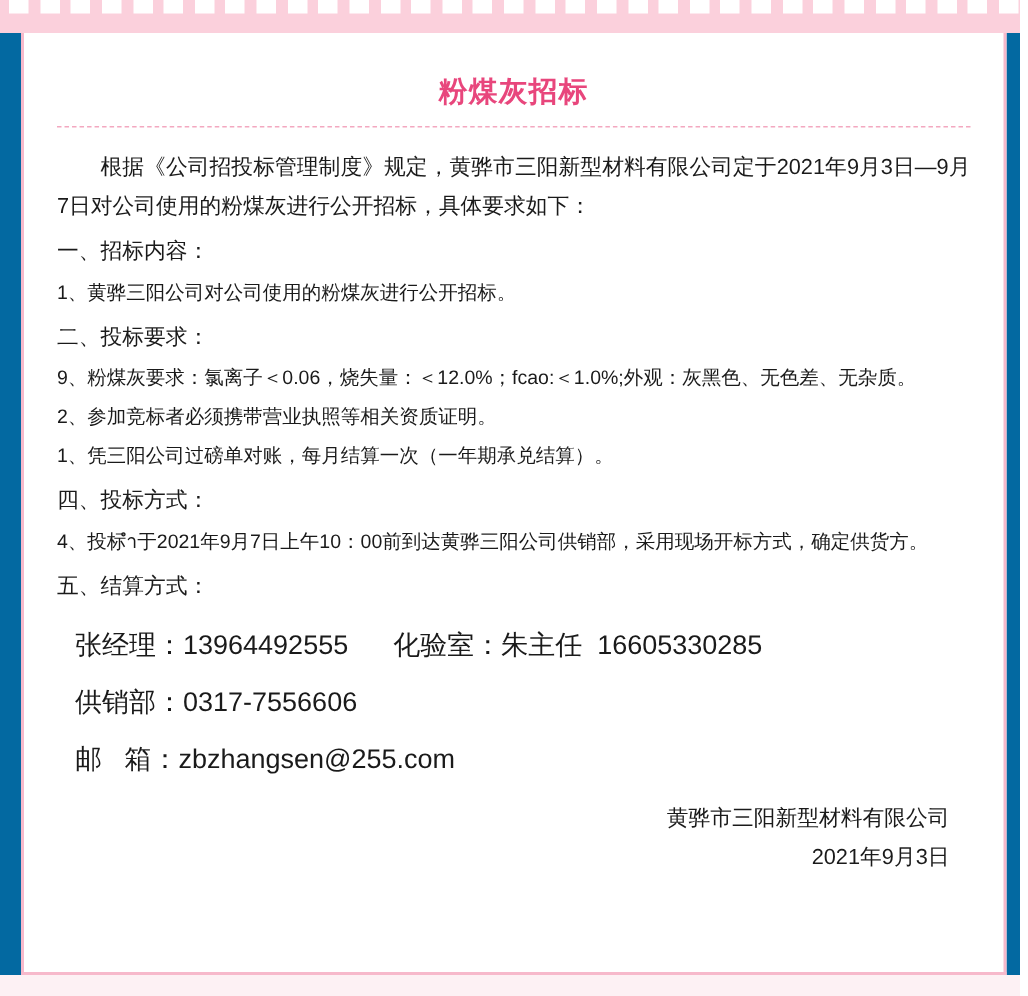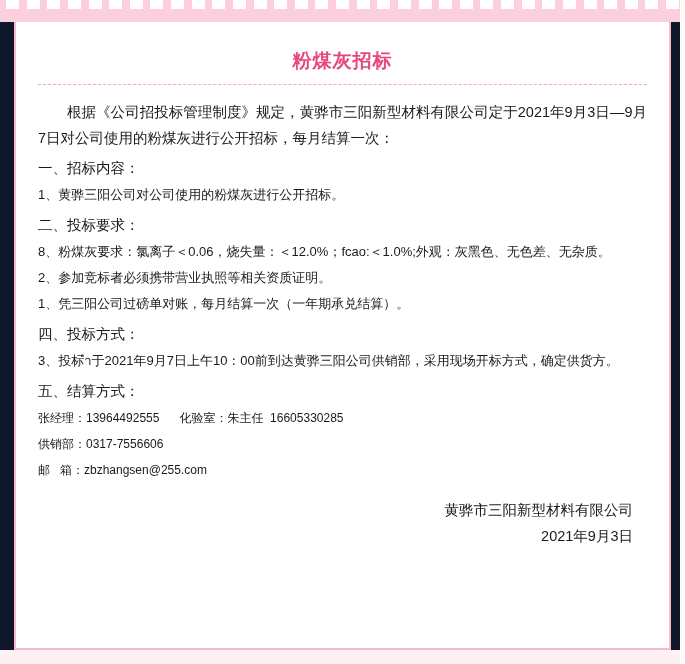--- a/index.html
+++ b/index.html
@@ -10,21 +10,21 @@
     width: 685px;
     height: 664px;
     background: #ffffff;
     font-family: "Liberation Sans", sans-serif;
   }
   .page {
     position: relative;
     width: 680px;
     height: 664px;
     box-sizing: border-box;
-    background: #0f172a;
+    background: #0369a1;
     overflow: hidden;
   }
   
   .top-bar {
     position: absolute;
     top: 0;
     left: 0;
     width: 685px;
     height: 22px;
     background: #fbd0dc;
@@ -102,24 +102,24 @@
     margin: 4px 0 0 0;
   }
   .item {
     font-size: 13px;
     line-height: 26px;
     color: #1a1a1a;
     text-align: justify;
     margin: 0;
   }
   .contact-line {
-    font-size: 12px;
-    line-height: 26px;
-    color: #1a1a1a;
-    margin: 0;
+    font-size: 18px;
+    line-height: 26px;
+    color: #1a1a1a;
+    margin: 12px;
     white-space: pre;
   }
   .sign {
     margin-top: 14px;
     text-align: right;
     font-size: 14.5px;
     line-height: 26px;
     color: #1a1a1a;
     padding-right: 14px;
   }
@@ -174,33 +174,33 @@
       <span class="notch"></span>
     </div>
   </div>
 
   <div class="card">
     <div class="card-inner">
 
       <div class="doc-title">粉煤灰招标</div>
       <hr class="title-rule">
 
-      <p class="para indent">根据《公司招投标管理制度》规定，黄骅市三阳新型材料有限公司定于2021年9月3日—9月7日对公司使用的粉煤灰进行公开招标，每月结算一次：</p>
+      <p class="para indent">根据《公司招投标管理制度》规定，黄骅市三阳新型材料有限公司定于2021年9月3日—9月7日对公司使用的粉煤灰进行公开招标，具体要求如下：</p>
 
       <p class="section-head">一、招标内容：</p>
       <p class="item">1、黄骅三阳公司对公司使用的粉煤灰进行公开招标。</p>
 
       <p class="section-head">二、投标要求：</p>
-      <p class="item">8、粉煤灰要求：氯离子＜0.06，烧失量：＜12.0%；fcao:＜1.0%;外观：灰黑色、无色差、无杂质。</p>
+      <p class="item">9、粉煤灰要求：氯离子＜0.06，烧失量：＜12.0%；fcao:＜1.0%;外观：灰黑色、无色差、无杂质。</p>
       <p class="item">2、参加竞标者必须携带营业执照等相关资质证明。</p>
 
       <p class="item">1、凭三阳公司过磅单对账，每月结算一次（一年期承兑结算）。</p>
 
       <p class="section-head">四、投标方式：</p>
-      <p class="item">3、投标ำ于2021年9月7日上午10：00前到达黄骅三阳公司供销部，采用现场开标方式，确定供货方。</p>
+      <p class="item">4、投标ำ于2021年9月7日上午10：00前到达黄骅三阳公司供销部，采用现场开标方式，确定供货方。</p>
 
       <p class="section-head">五、结算方式：</p>
       <p class="contact-line">张经理：13964492555      化验室：朱主任  16605330285</p>
       <p class="contact-line">供销部：0317-7556606</p>
       <p class="contact-line">邮   箱：zbzhangsen@255.com</p>
 
       <div class="sign">
         <div>黄骅市三阳新型材料有限公司</div>
         <div>2021年9月3日</div>
       </div>

